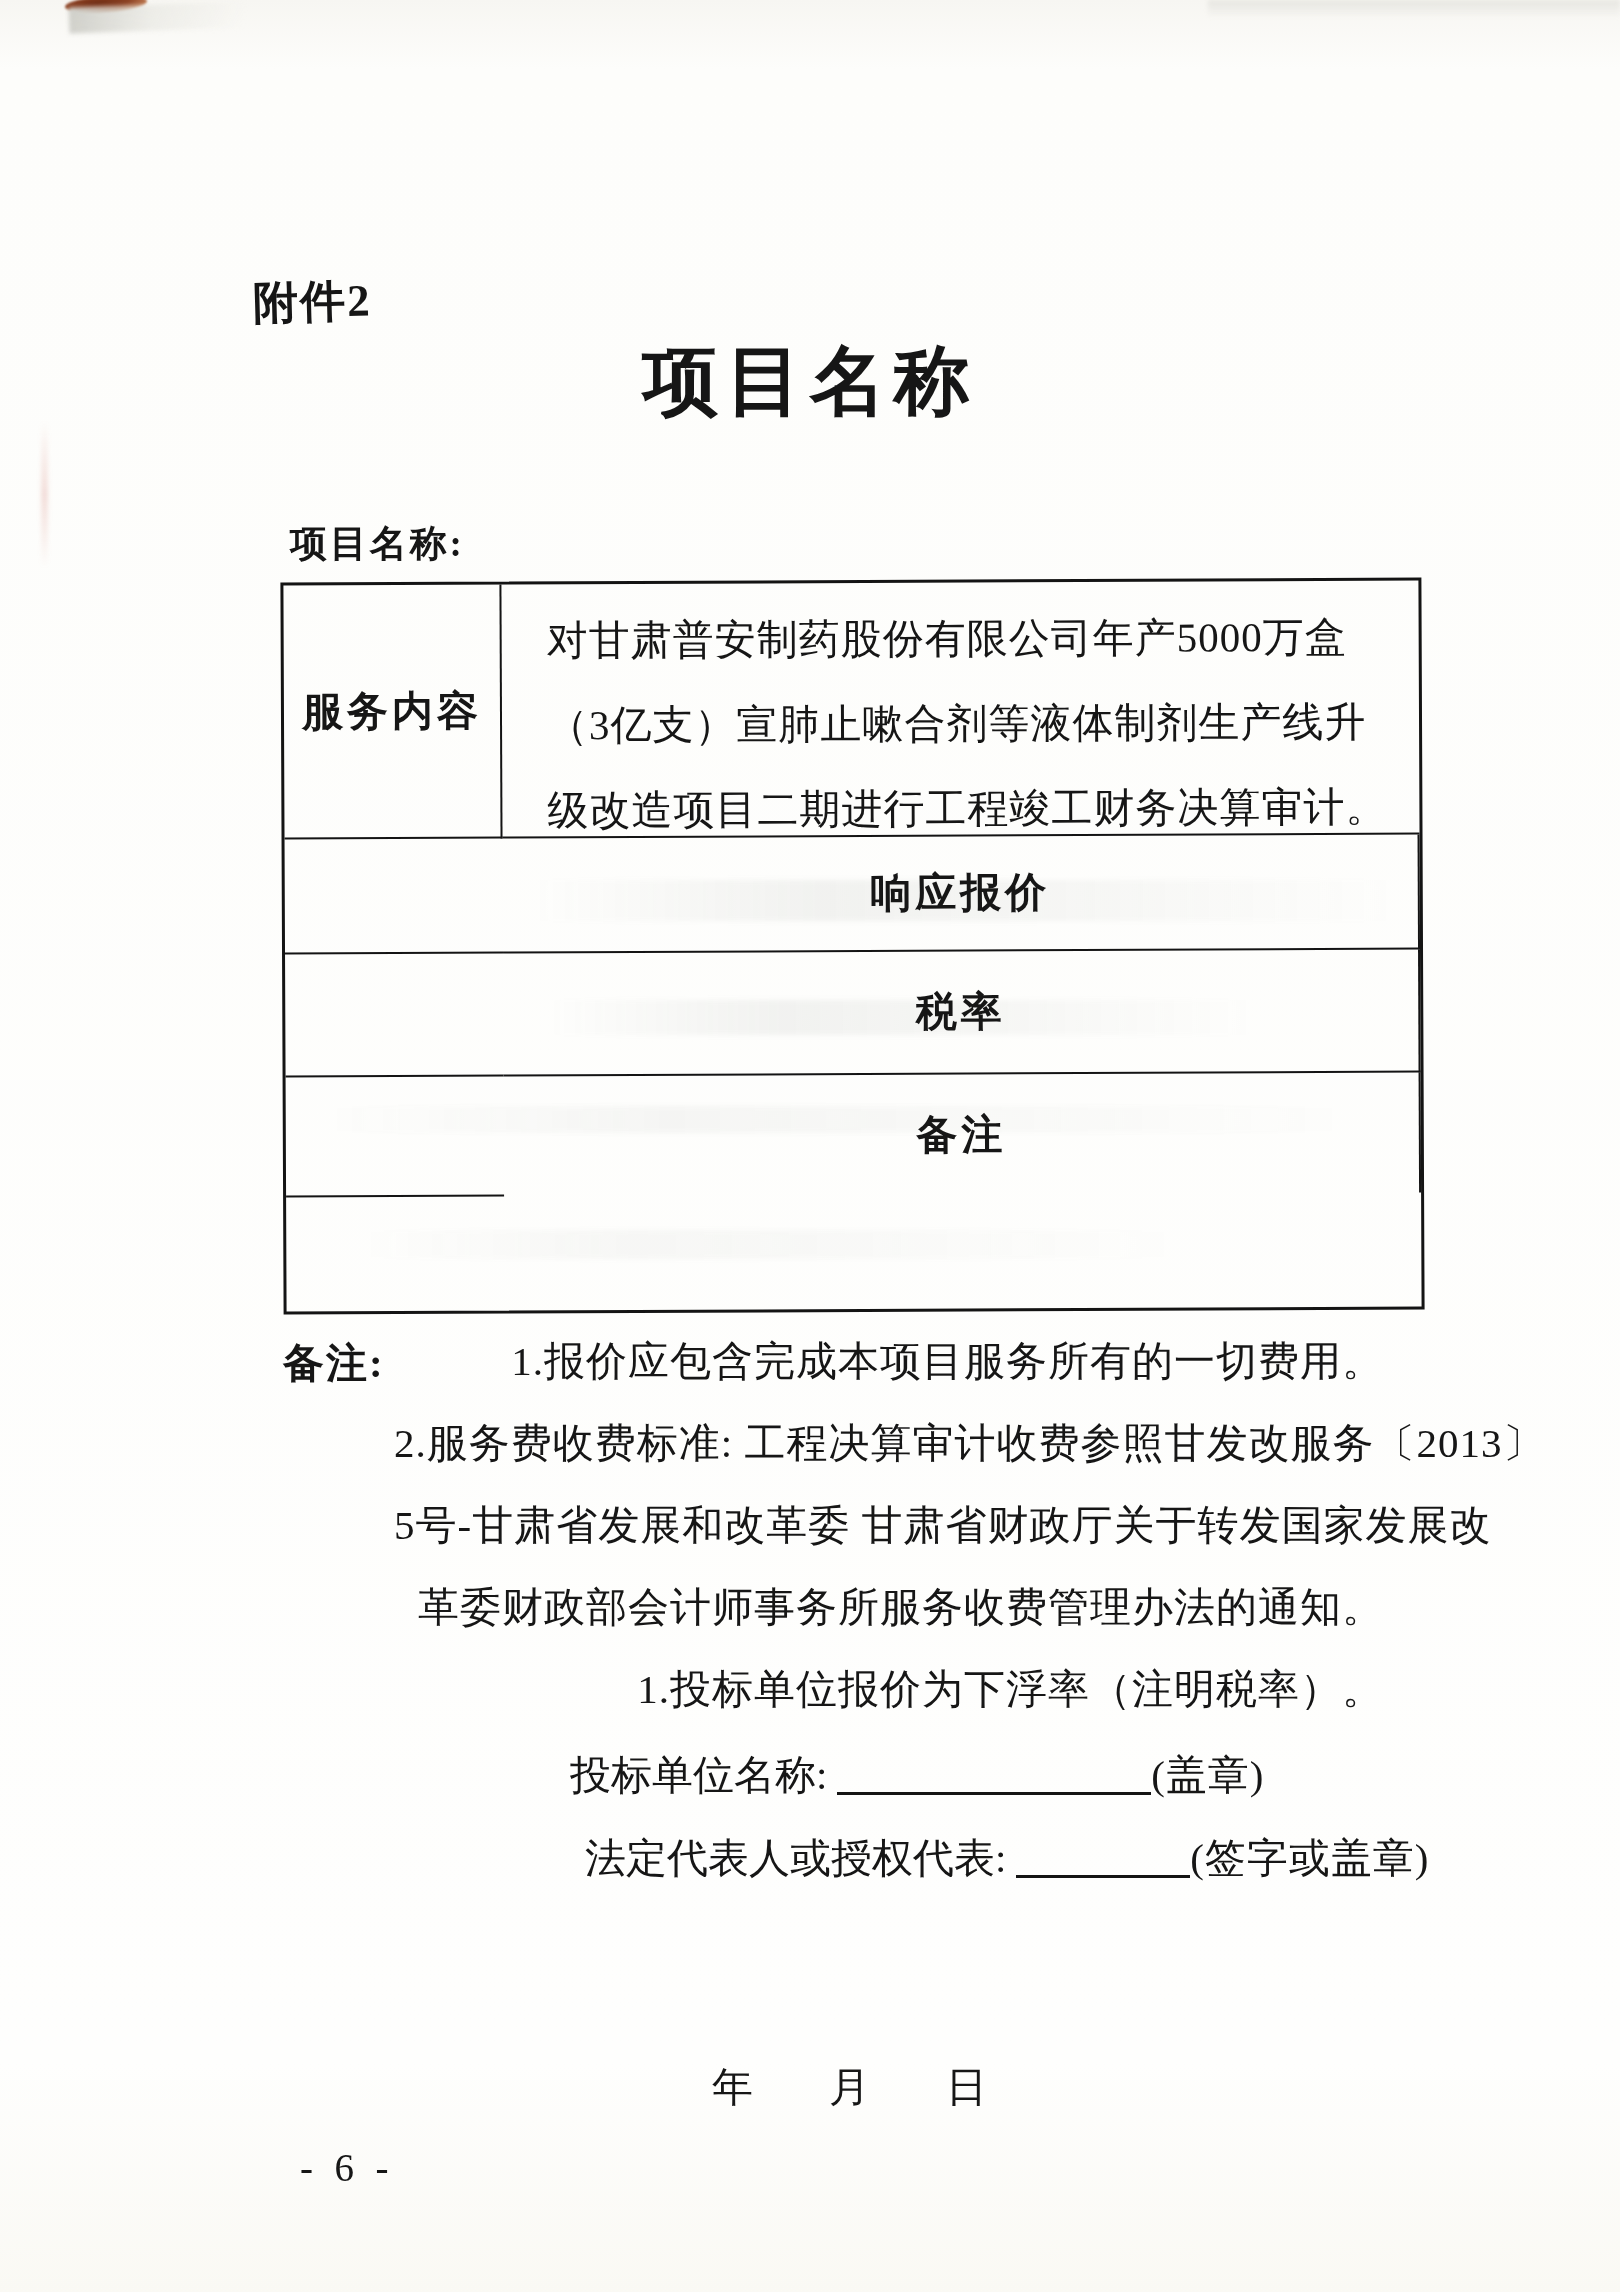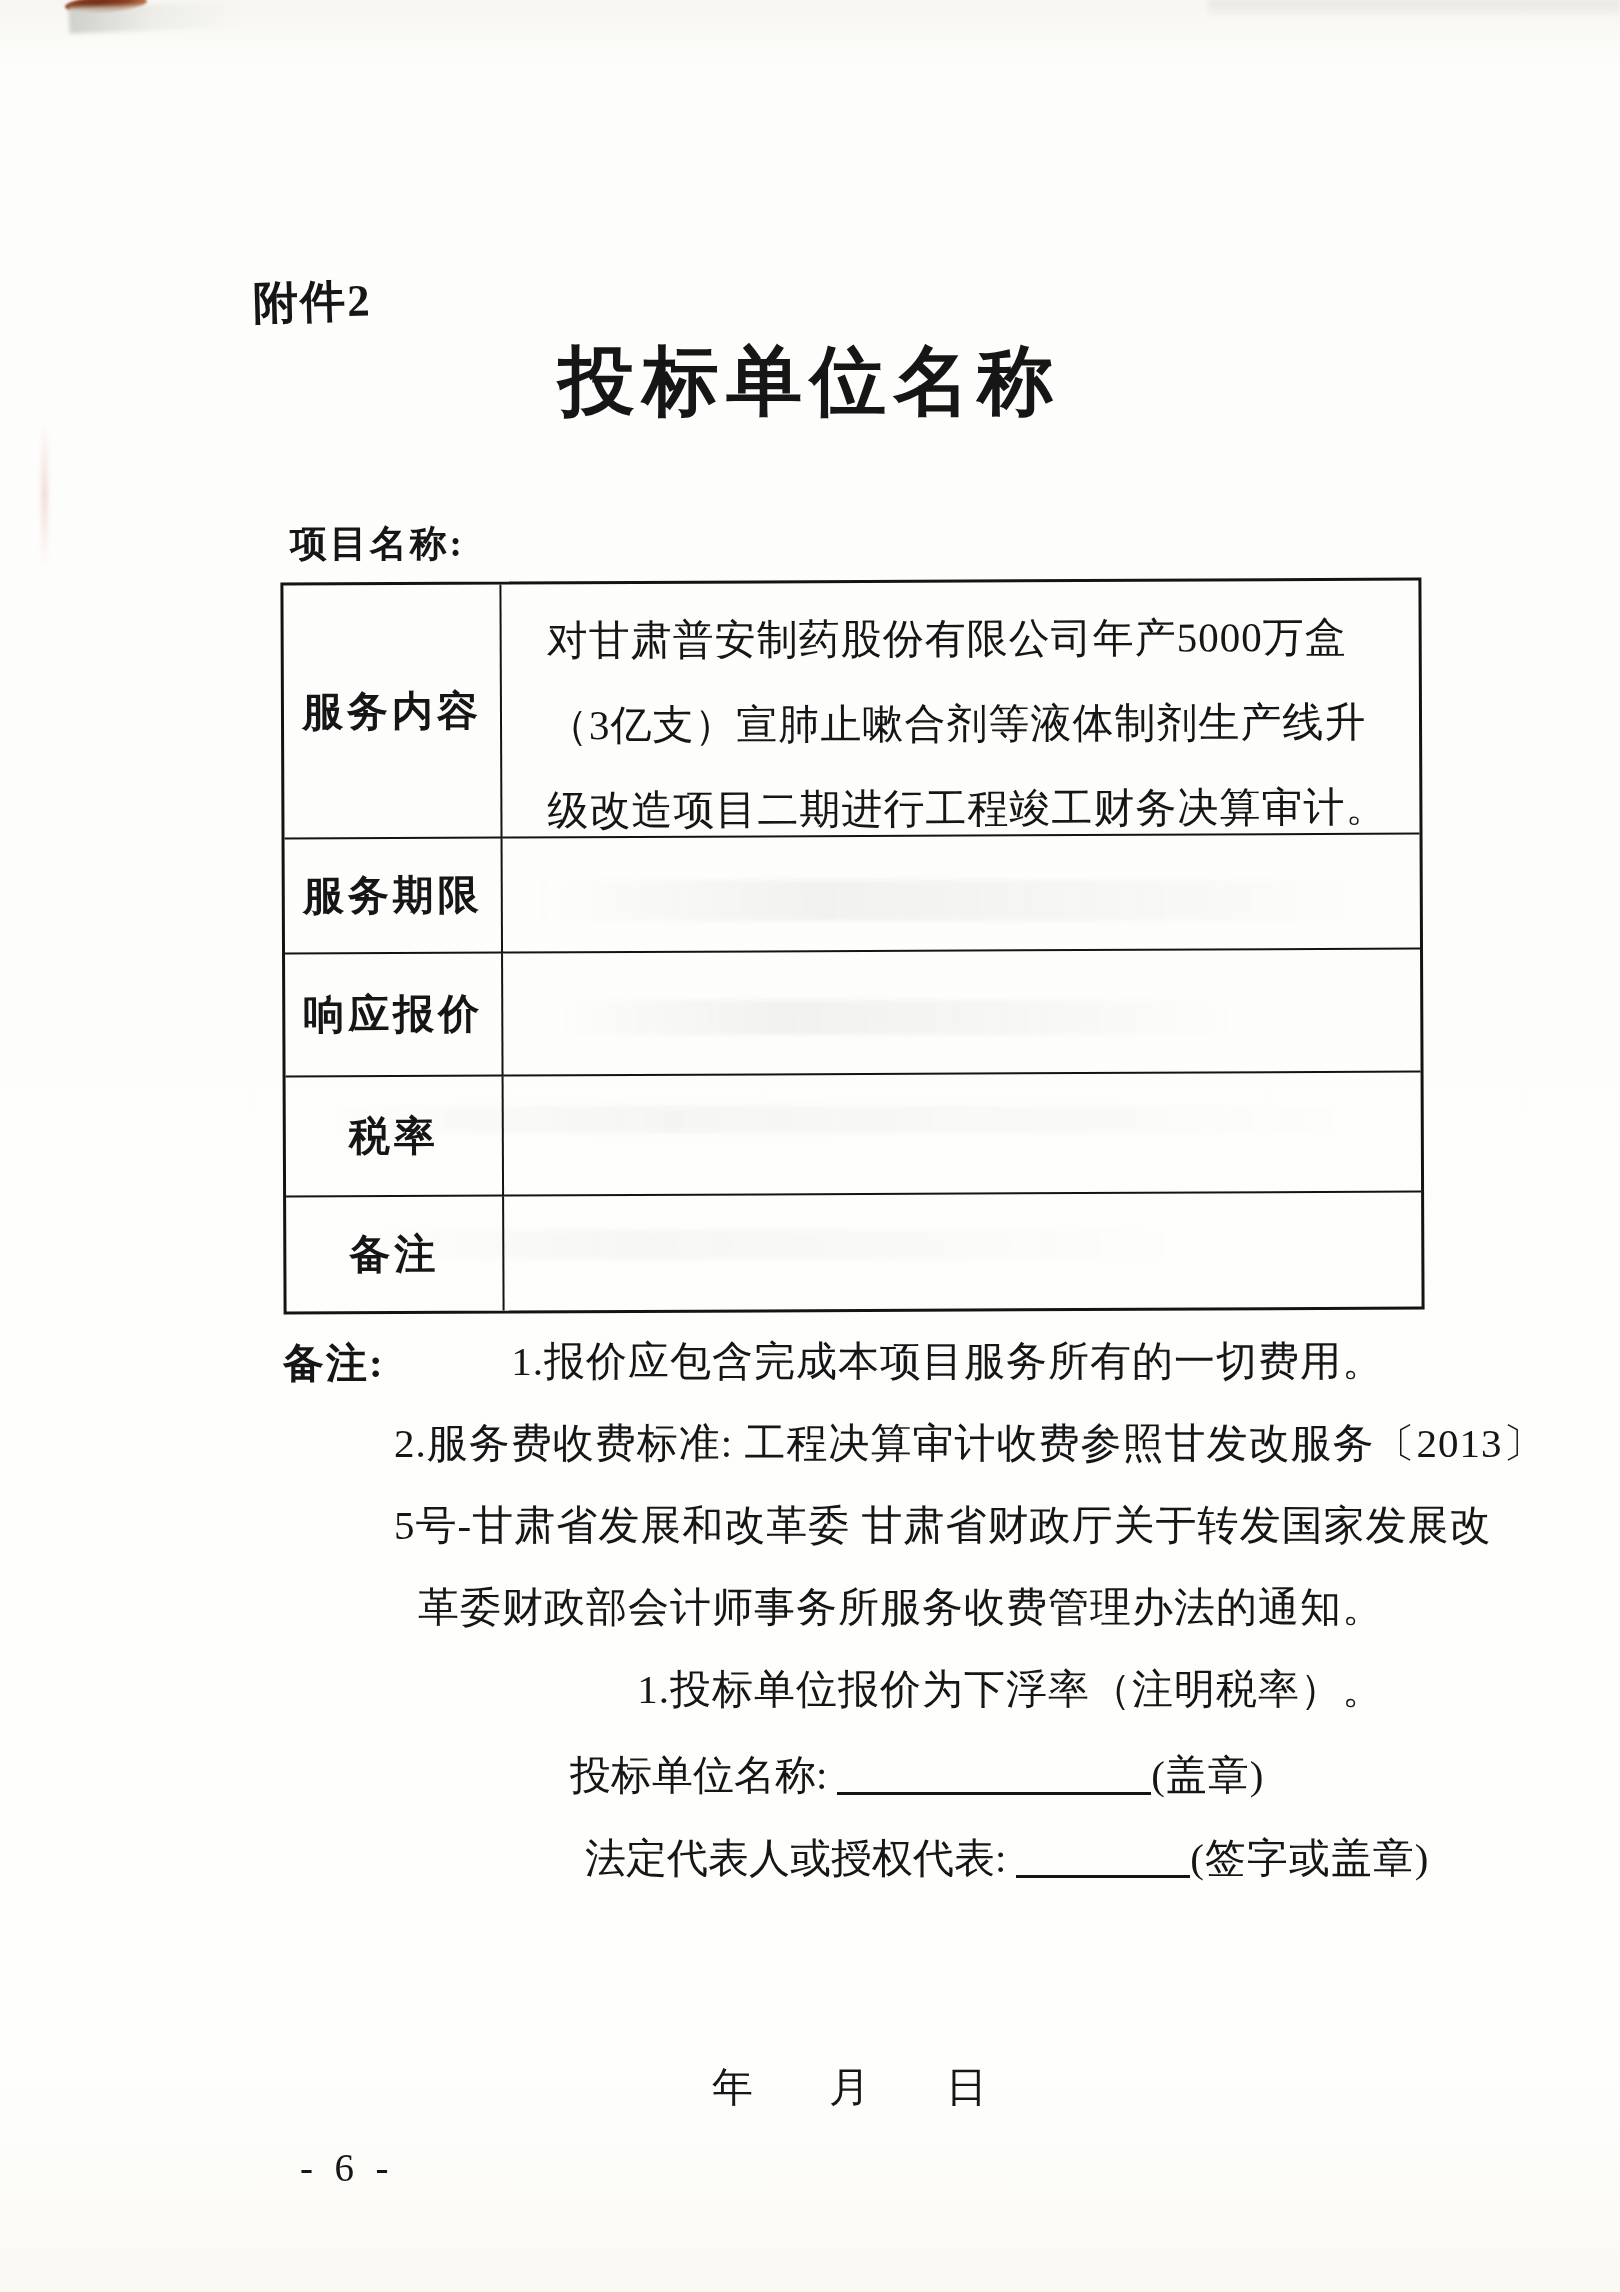--- a/index.html
+++ b/index.html
@@ -153,36 +153,33 @@
   <div class="edge-shadow-tl"></div>
   <div class="edge-shadow-tr"></div>
   <div class="streak-left"></div>
   <div class="bleed b1"></div>
   <div class="bleed b2"></div>
   <div class="bleed b3"></div>
   <div class="bleed b4"></div>
 
   <div class="attachment">附件2</div>
 
-  <div class="doc-title">投标单位名称</div>
+  <div class="doc-title">项目名称</div>
 
   <div class="project-label">项目名称:</div>
 
   <div class="qtable">
 
     <div class="cell">
       <span class="row-label">服务内容</span>
     </div>
     <div class="cell value">
       <div class="cell-text">对甘肃普安制药股份有限公司年产5000万盒（3亿支）宣肺止嗽合剂等液体制剂生产线升级改造项目二期进行工程竣工财务决算审计。</div>
     </div>
 
-    <div class="cell">
-      <span class="row-label">服务期限</span>
-    </div>
     <div class="cell value">
       <div class="cell-text"></div>
     </div>
 
     <div class="cell">
       <span class="row-label">响应报价</span>
     </div>
     <div class="cell value">
       <div class="cell-text"></div>
     </div>

